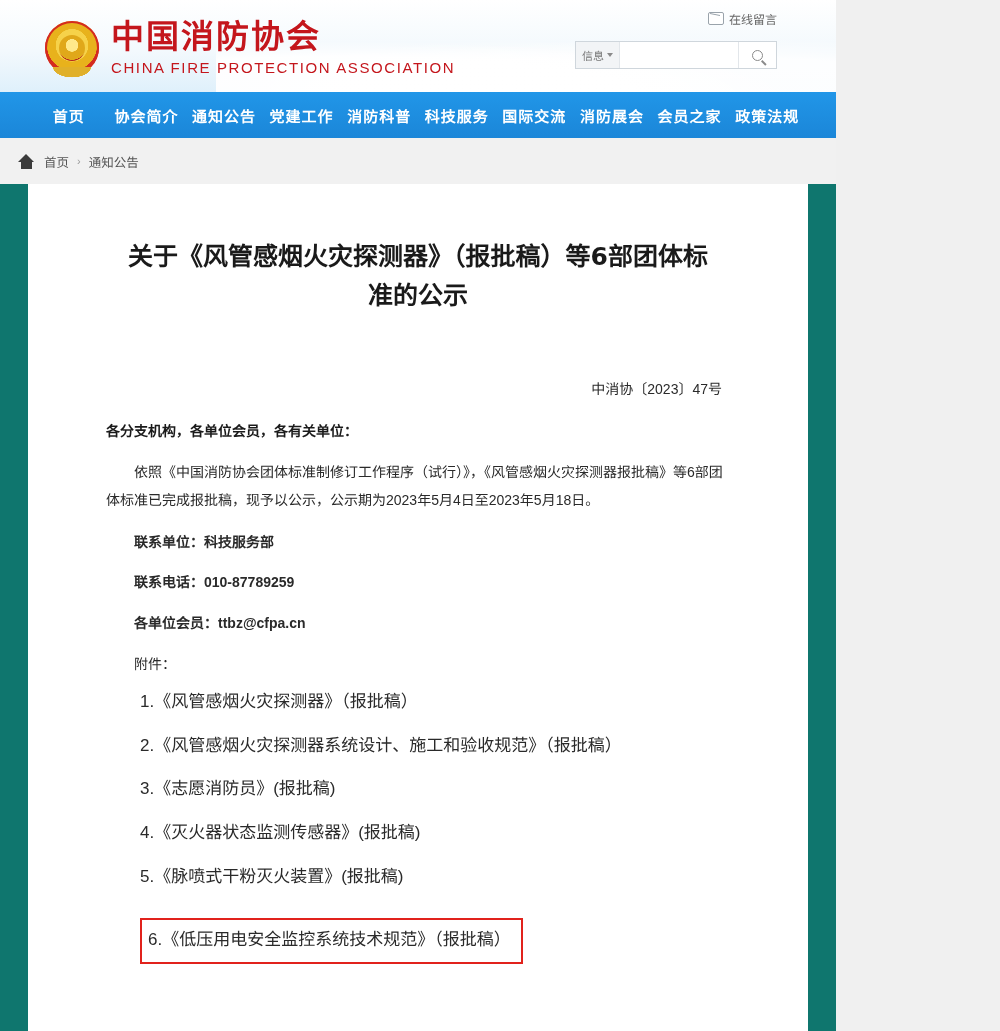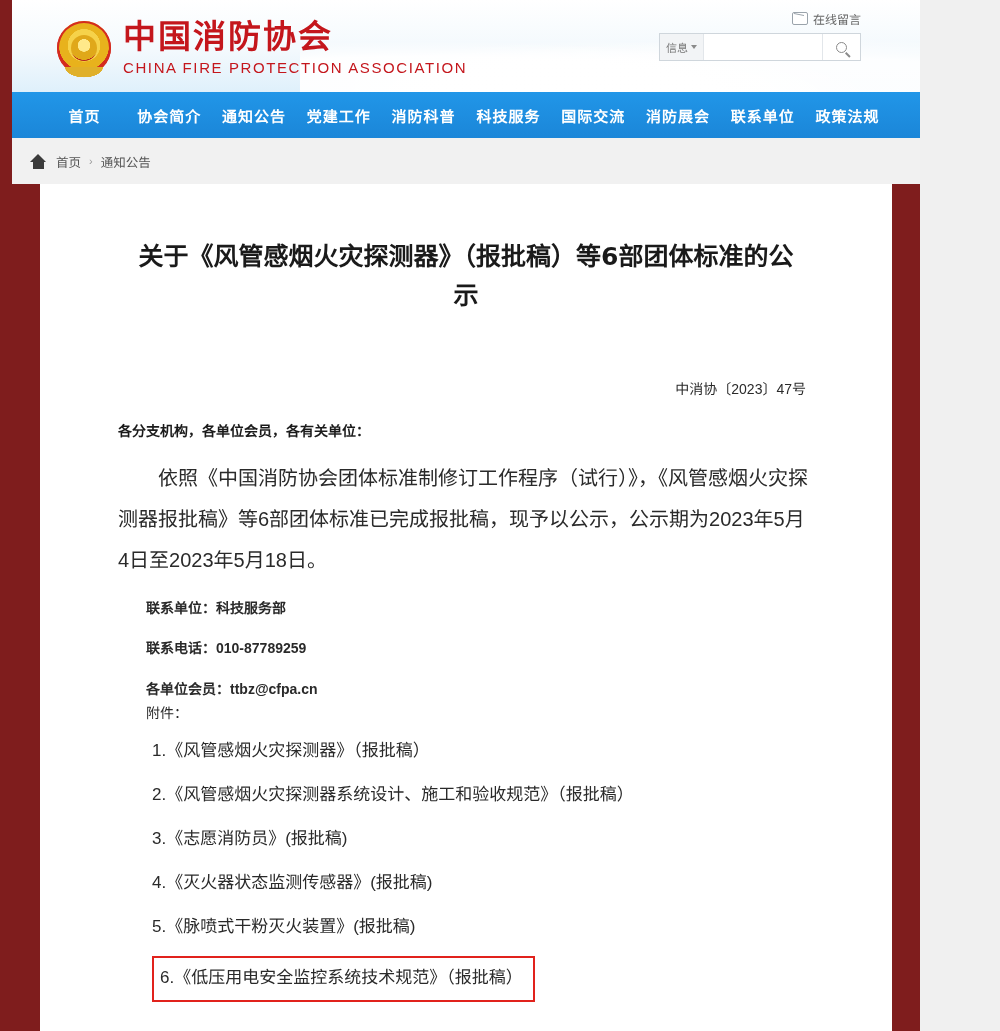--- a/index.html
+++ b/index.html
@@ -9,24 +9,23 @@
   }
   body {
     width: 1000px;
     height: 1031px;
     font-family: "Liberation Sans", sans-serif;
     color: #333;
     overflow: hidden;
   }
   .page {
     position: relative;
-    width: 908px;
+    width: 836px;
     height: 1031px;
-    background: #7f1d1d;
-    padding-left: 12px;
+    background: #0f766e;
   }
 
   
   .header {
     position: relative;
     height: 92px;
     background: linear-gradient(to bottom, #ffffff 0%, #f3f9fd 55%, #dff0fb 100%);
     border-bottom: 0px solid transparent;
     overflow: hidden;
   }
@@ -127,21 +126,21 @@
     content: "";
     position: absolute;
     left: 1px;
     top: 1px;
     width: 10px;
     height: 6px;
     border-top: 1px solid #9aa3ab;
     transform: skewY(10deg);
   }
   .search-box {
-    margin-top: 4px;
+    margin-top: 12px;
     display: flex;
     align-items: stretch;
     height: 26px;
     border: 1px solid #cfd6dc;
     background: #fff;
     width: 200px;
     box-sizing: content-box;
   }
   .search-cat {
     display: flex;
@@ -286,50 +285,51 @@
     padding-right: 8px;
   }
   .doc-salutation {
     margin-top: 22px;
     font-size: 14px;
     font-weight: bold;
     color: #1a1a1a;
   }
   .doc-para {
     margin-top: 18px;
-    font-size: 20px;
+    font-size: 14px;
     line-height: 2.05;
     color: #2a2a2a;
   }
   .indent { text-indent: 2em; }
   .doc-line {
     margin-top: 14px;
     font-size: 14px;
     line-height: 1.9;
     color: #2a2a2a;
     text-indent: 2em;
     font-weight: bold;
   }
   .attach-label {
+    margin-top: 16px;
     font-size: 14px;
     color: #2a2a2a;
     text-indent: 2em;
   }
   .attach-item {
     margin-top: 15px;
     font-size: 17px;
     color: #2a2a2a;
     text-indent: 2em;
     line-height: 1.7;
   }
   .attach-item.highlight {
     display: inline-block;
     text-indent: 0;
     margin-left: 2em;
-    margin-top: 14px;
+    margin-top: 26px;
     border: 2px solid #e1221c;
     padding: 6px 10px 7px 6px;
   }
   .signature {
     margin-top: 96px;
     text-align: right;
     font-size: 14px;
     color: #2a2a2a;
     line-height: 2.3;
     padding-right: 8px;
@@ -372,21 +372,21 @@
 
   <div class="nav">
     <div class="nav-item">首页</div>
     <div class="nav-item">协会简介</div>
     <div class="nav-item">通知公告</div>
     <div class="nav-item">党建工作</div>
     <div class="nav-item">消防科普</div>
     <div class="nav-item">科技服务</div>
     <div class="nav-item">国际交流</div>
     <div class="nav-item">消防展会</div>
-    <div class="nav-item">联系单位</div>
+    <div class="nav-item">会员之家</div>
     <div class="nav-item">政策法规</div>
   </div>
 
   <div class="crumb">
     <span class="home-icon"></span>
     <a>首页</a>
     <span class="crumb-sep">›</span>
     <a>通知公告</a>
   </div>
 

